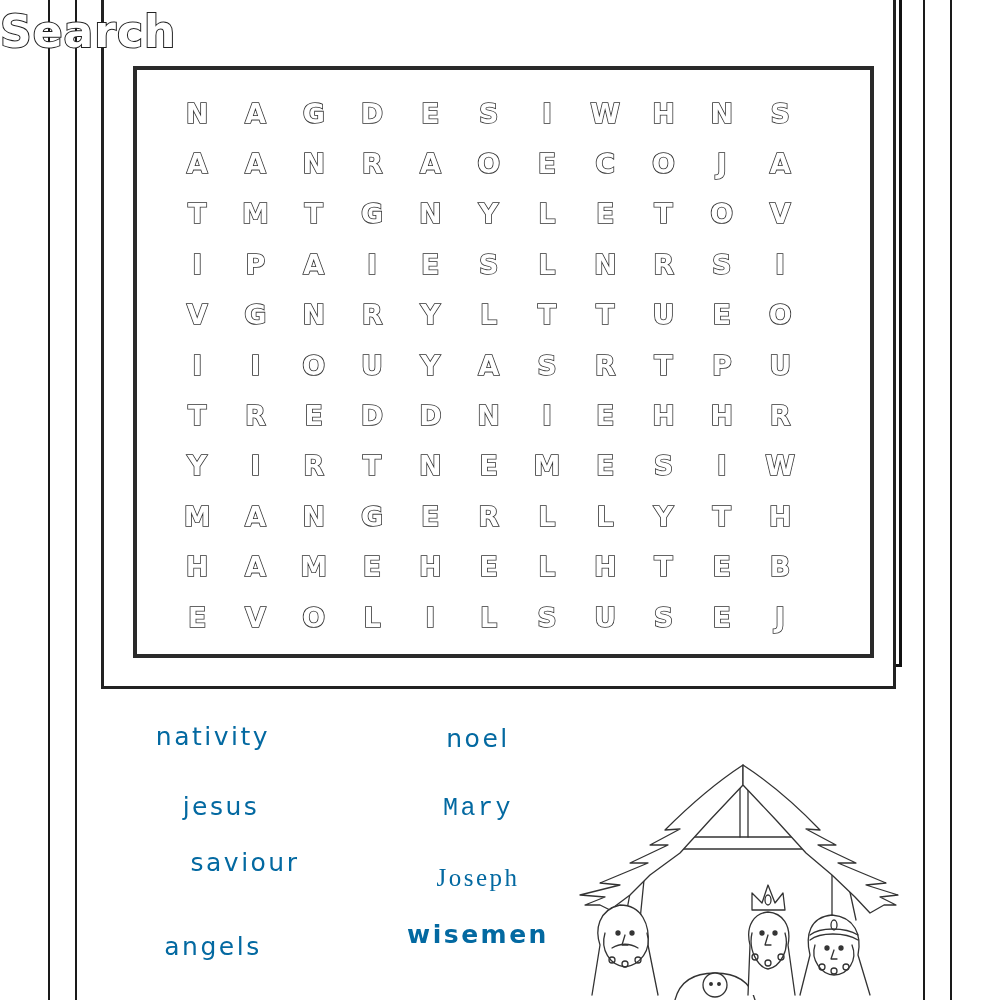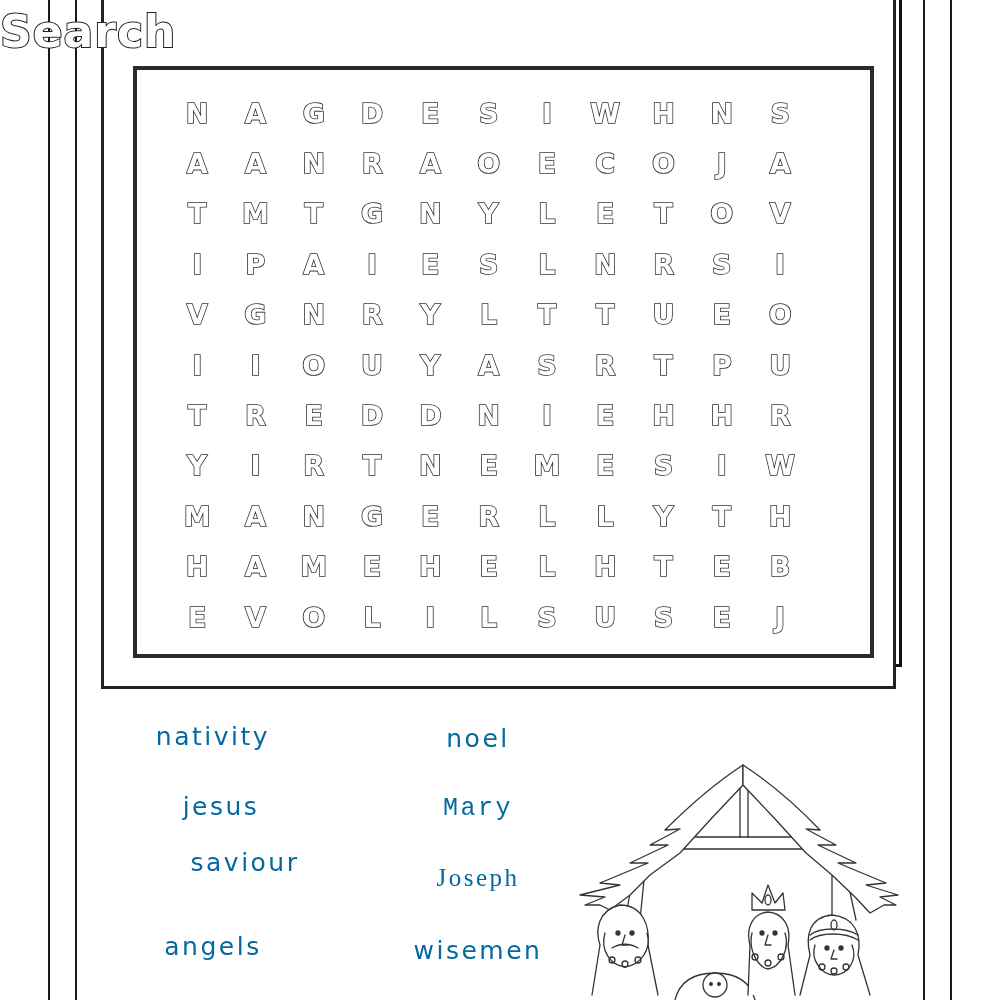--- a/index.html
+++ b/index.html
@@ -250,21 +250,21 @@
 
 <div class="words">
   <div class="word" style="left:113px;top:10px;">nativity</div>
   <div class="word" style="left:113px;top:80px;margin-left:8px;">jesus</div>
   <div class="word" style="left:113px;top:136px;margin-left:32px;">saviour</div>
   <div class="word" style="left:113px;top:220px;">angels</div>
 
   <div class="word" style="left:378px;top:12px;">noel</div>
   <div class="word" style="left:378px;top:82px;font-family:Liberation Mono, monospace;">Mary</div>
   <div class="word" style="left:378px;top:152px;font-family:Liberation Serif, serif;">Joseph</div>
-  <div class="word" style="left:378px;top:224px;">wisemen</div>
+  <div class="word" style="left:378px;top:208px;font-weight:bold;">wisemen</div>
 </div>
 
 <div class="nativity-scene">
   <svg width="330" height="255" viewBox="0 0 330 255" fill="none" stroke="#333" stroke-width="1.3" stroke-linecap="round" stroke-linejoin="round">
 
     <line x1="62" y1="138" x2="55" y2="175"></line>
     <line x1="75" y1="125" x2="70" y2="175"></line>
     <line x1="262" y1="125" x2="262" y2="170"></line>
     <line x1="278" y1="138" x2="286" y2="175"></line>
 

